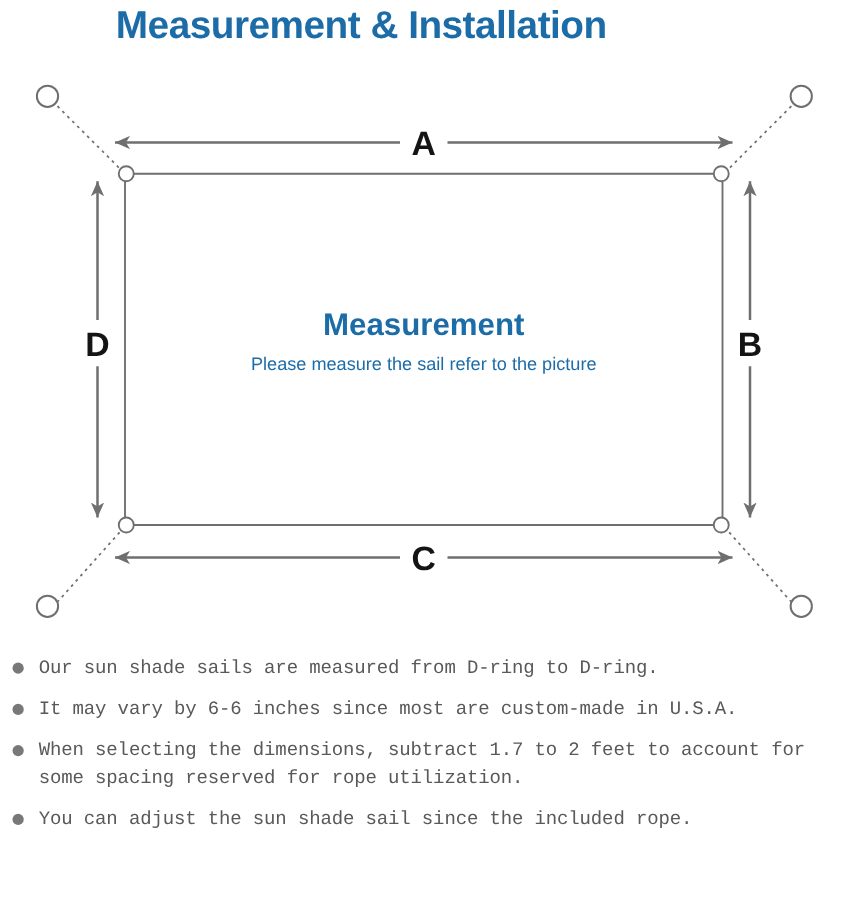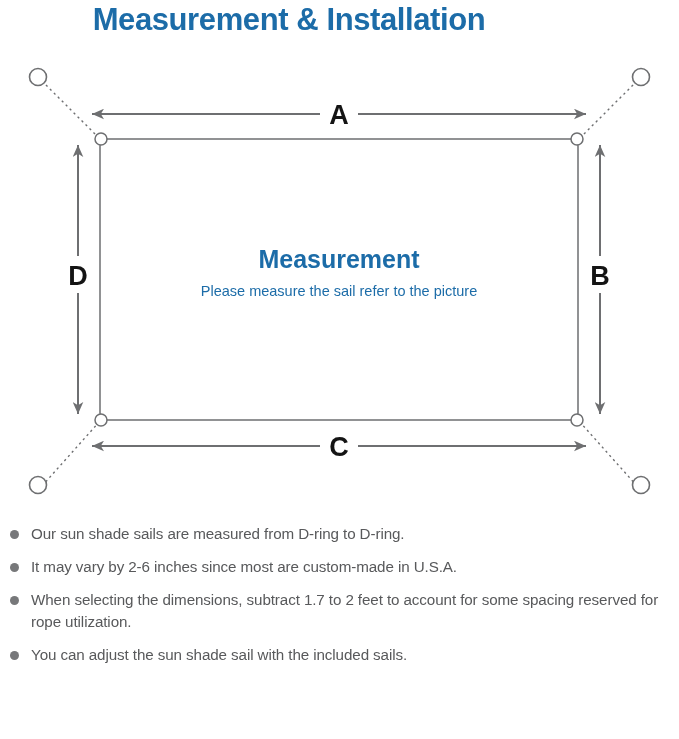--- a/index.html
+++ b/index.html
@@ -74,21 +74,21 @@
   .bullet-dot {
     flex: 0 0 auto;
     width: 9px;
     height: 9px;
     border-radius: 50%;
     background: #77787A;
     margin-top: 7px;
     margin-right: 12px;
   }
   .bullet-text {
-    font-family: Liberation Sans, sans-serif;
+    font-family: Liberation Mono, monospace;
     font-size: 15.2px;
     line-height: 22px;
     color: #58595B;
     letter-spacing: -0.1px;
   }
 </style>
 </head>
 <body>
 
 <div id="page">
@@ -153,25 +153,25 @@
     <text class="center-label-sub" x="339" y="248" text-anchor="middle">Please measure the sail refer to the picture</text>
   </svg>
 
   <div class="bullets">
     <div class="bullet-row">
       <span class="bullet-dot"></span>
       <span class="bullet-text">Our sun shade sails are measured from D-ring to D-ring.</span>
     </div>
     <div class="bullet-row">
       <span class="bullet-dot"></span>
-      <span class="bullet-text">It may vary by 2-6 inches since most are custom-made in U.S.A.</span>
+      <span class="bullet-text">It may vary by 6-6 inches since most are custom-made in U.S.A.</span>
     </div>
     <div class="bullet-row">
       <span class="bullet-dot"></span>
       <span class="bullet-text">When selecting the dimensions, subtract 1.7 to 2 feet to account for some spacing reserved for rope utilization.</span>
     </div>
     <div class="bullet-row">
       <span class="bullet-dot"></span>
-      <span class="bullet-text">You can adjust the sun shade sail with the included sails.</span>
+      <span class="bullet-text">You can adjust the sun shade sail since the included rope.</span>
     </div>
   </div>
 
 </div>
 
 </body></html>

